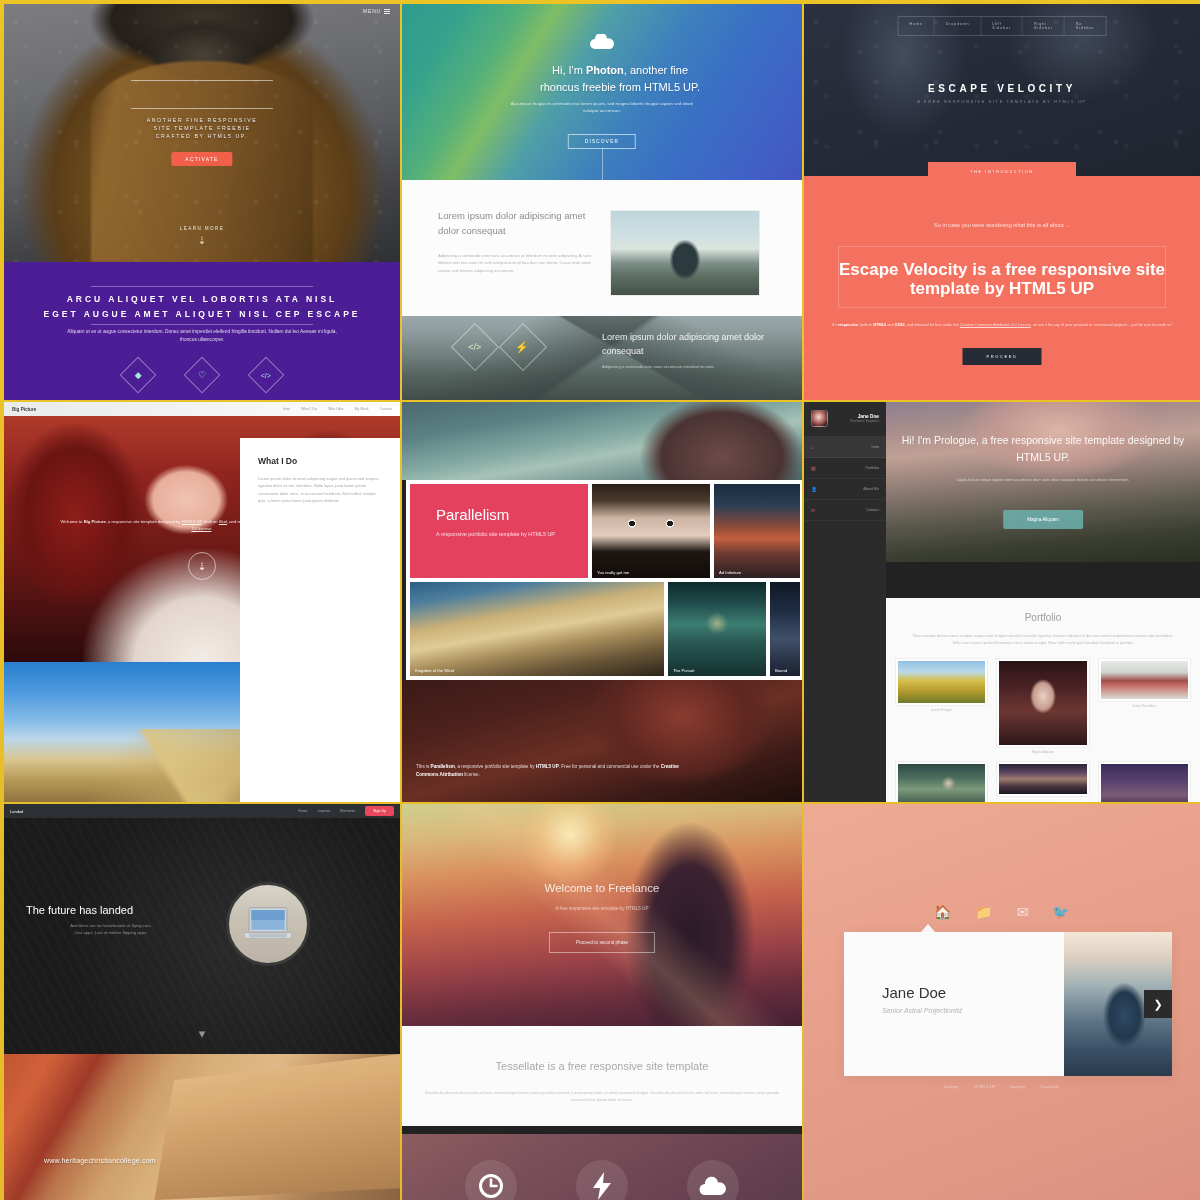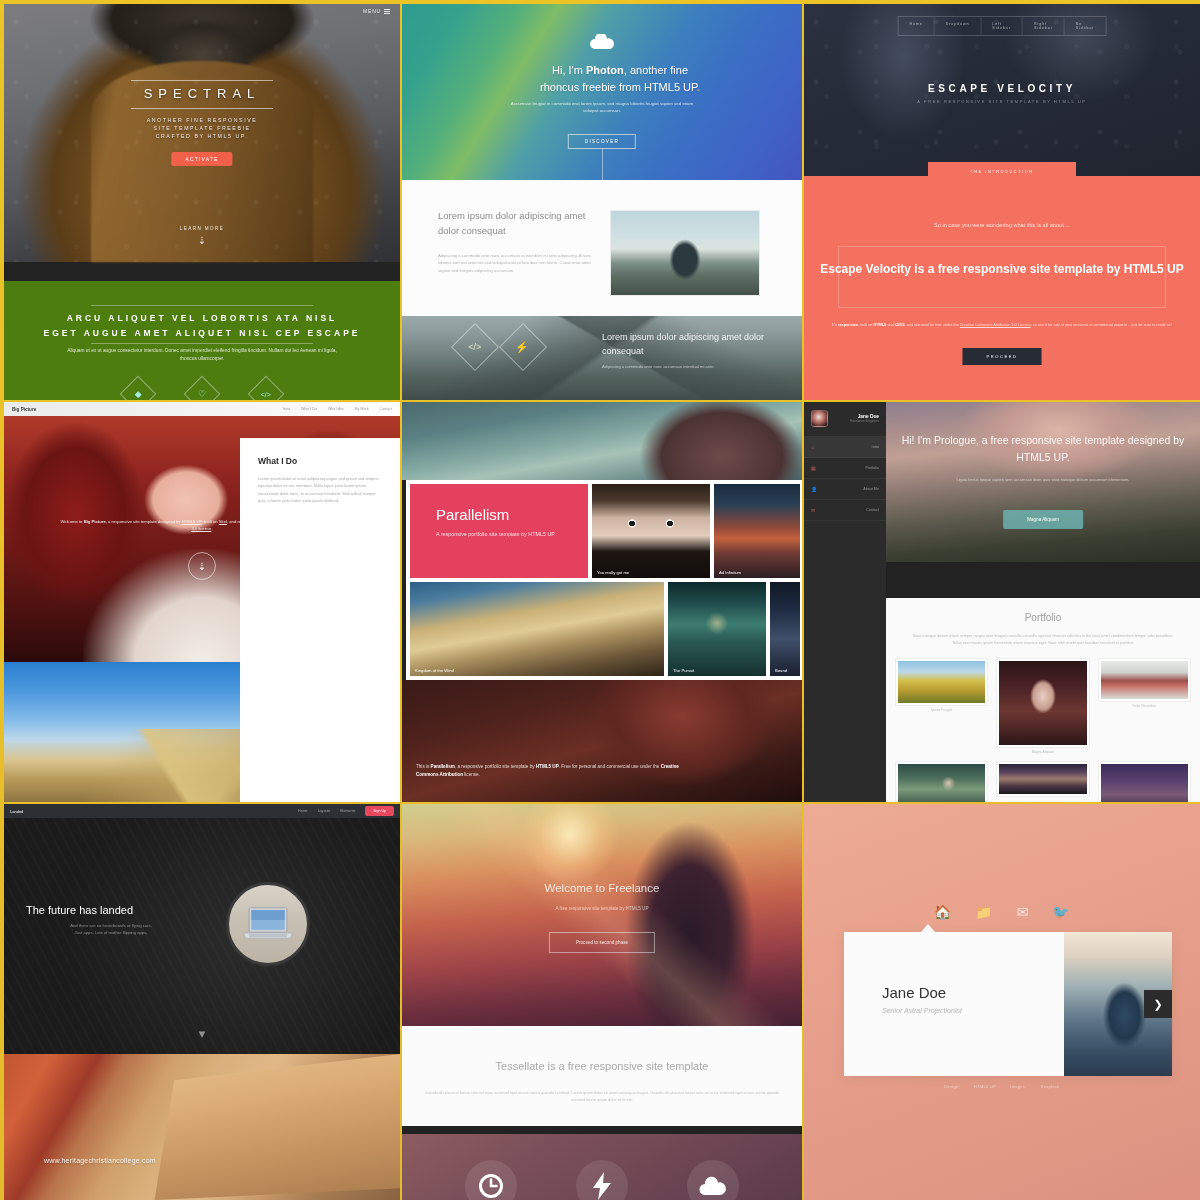--- a/index.html
+++ b/index.html
@@ -77,22 +77,21 @@
     position:absolute; left:50%; transform:translateX(-50%); top:148px;
     background:#f2604a; color:#fff; font-size:5px; letter-spacing:1.2px;
     padding:4px 14px; border-radius:2px;
   }
   .sp-learn{ position:absolute; left:0; right:0; top:222px; text-align:center;
     color:#fff; font-size:4.6px; letter-spacing:1.4px; opacity:.85; }
   .sp-arrow{ position:absolute; left:50%; transform:translateX(-50%); top:232px;
     color:#fff; font-size:10px; opacity:.85; line-height:1;}
   .p-spectral .teal{
     position:absolute; left:0; right:0; top:258px; bottom:0;
-    background:#4d7c0f;
-    margin-top:19px;
+    background:#4c1d95;
   }
   .teal-h{ position:absolute; left:0; right:0; top:30px; text-align:center;
     color:#fff; font-size:8.5px; letter-spacing:3px; line-height:15px; font-weight:600;}
   .teal-rule{position:absolute; left:22%; right:22%; height:1px; background:rgba(255,255,255,.35);}
   .teal-p{position:absolute; left:14%; right:14%; top:66px; text-align:center;
     color:rgba(255,255,255,.82); font-size:4.8px; line-height:8px;}
   .teal-icons{position:absolute; left:0; right:0; top:100px; display:flex;
     justify-content:center; gap:38px;}
   .dia{ width:26px; height:26px; border:1px solid rgba(255,255,255,.4);
     transform:rotate(45deg); display:flex; align-items:center; justify-content:center;}
@@ -165,21 +164,21 @@
   .ev-tab{position:absolute; left:50%; transform:translateX(-50%); top:158px;
     width:148px; height:20px; background:#f4705f; color:#fff;
     font-size:3.8px; letter-spacing:1.6px; display:flex;
     align-items:center; justify-content:center;}
   .p-ev .bot{position:absolute; left:0; right:0; top:172px; bottom:0; background:#f4705f;}
   .ev-lead{position:absolute; left:0; right:0; top:46px; text-align:center;
     color:rgba(255,255,255,.8); font-size:5.6px;}
   .ev-box{position:absolute; left:34px; right:34px; top:70px; height:62px;
     border:1px solid rgba(255,255,255,.22);}
   .ev-big{position:absolute; left:0; right:0; top:84px; text-align:center;
-    color:#fff; font-size:12px; line-height:19px; font-weight:700;}
+    color:#fff; font-size:17px; line-height:19px; font-weight:700;}
   .ev-fine{position:absolute; left:28px; right:28px; top:146px; text-align:center;
     color:rgba(255,255,255,.75); font-size:3.8px; line-height:7px;}
   .ev-fine b{color:#fff;}
   .ev-fine u{text-decoration:underline;}
   .ev-btn{position:absolute; left:50%; transform:translateX(-50%); top:172px;
     background:#262b36; color:#fff; font-size:4px; letter-spacing:1.6px;
     padding:6px 24px;}
 
   
   .p-bp .bar{position:absolute; left:0; right:0; top:0; height:14px;
@@ -396,21 +395,20 @@
   <div class="panel p-spectral">
     <div class="hero noise">
       <div class="hood"></div>
       <div class="jacket"></div>
     </div>
     <div class="menu">
       <span>MENU</span>
       <i class="burger"></i>
     </div>
     <div class="sp-rule" style="top:76px"></div>
-    <div class="sp-title">SPECTRAL</div>
     <div class="sp-rule" style="top:104px"></div>
     <div class="sp-sub">
       <div>ANOTHER FINE RESPONSIVE</div>
       <div>SITE TEMPLATE FREEBIE</div>
       <div>CRAFTED BY HTML5 UP.</div>
     </div>
     <div class="sp-btn">ACTIVATE</div>
     <div class="sp-learn">LEARN MORE</div>
     <div class="sp-arrow">⇣</div>
     <div class="teal">

